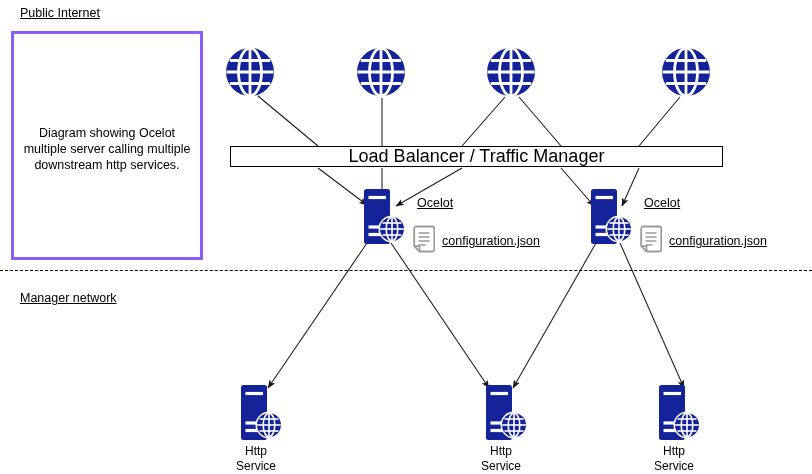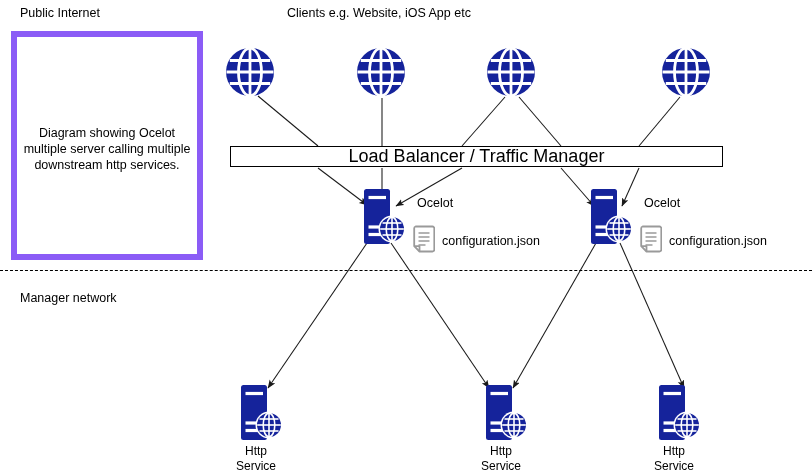--- a/index.html
+++ b/index.html
@@ -22,29 +22,30 @@
     width: 812px;
     height: 474px;
     pointer-events: none;
   }
   .lbl {
     position: absolute;
     font-size: 12.5px;
     color: #000000;
     white-space: nowrap;
     line-height: 1.25;
+    text-decoration: underline;
   }
   
   #legend-box {
     position: absolute;
     left: 11px;
     top: 31px;
     width: 192px;
     height: 229px;
-    border: 6px solid #8b5cf6;
+    border: 3px solid #8b5cf6;
     box-sizing: border-box;
     background: #ffffff;
     display: flex;
     align-items: center;
     justify-content: center;
   }
   #legend-text {
     font-size: 12.5px;
     color: #000000;
     text-align: center;
@@ -149,21 +150,20 @@
       <line x1="367" y1="243" x2="268" y2="388"></line>
       <line x1="391" y1="243" x2="489" y2="388"></line>
 
       <line x1="596" y1="243" x2="513" y2="388"></line>
       <line x1="620" y1="243" x2="684" y2="388"></line>
     </g>
   </svg>
 
   <div class="lbl" id="public-internet-label">Public Internet</div>
 
-  <div class="lbl" id="clients-label">Clients e.g. Website, iOS App etc</div>
 
   <div class="lbl" id="private-network-label">Manager network</div>
 
   <div id="legend-box">
     <div id="legend-text">Diagram showing Ocelot multiple server calling multiple downstream http services.</div>
   </div>
 
   <div id="network-divider"></div>
 
   <div class="globe-node" style="left:224px; top:46px;">

